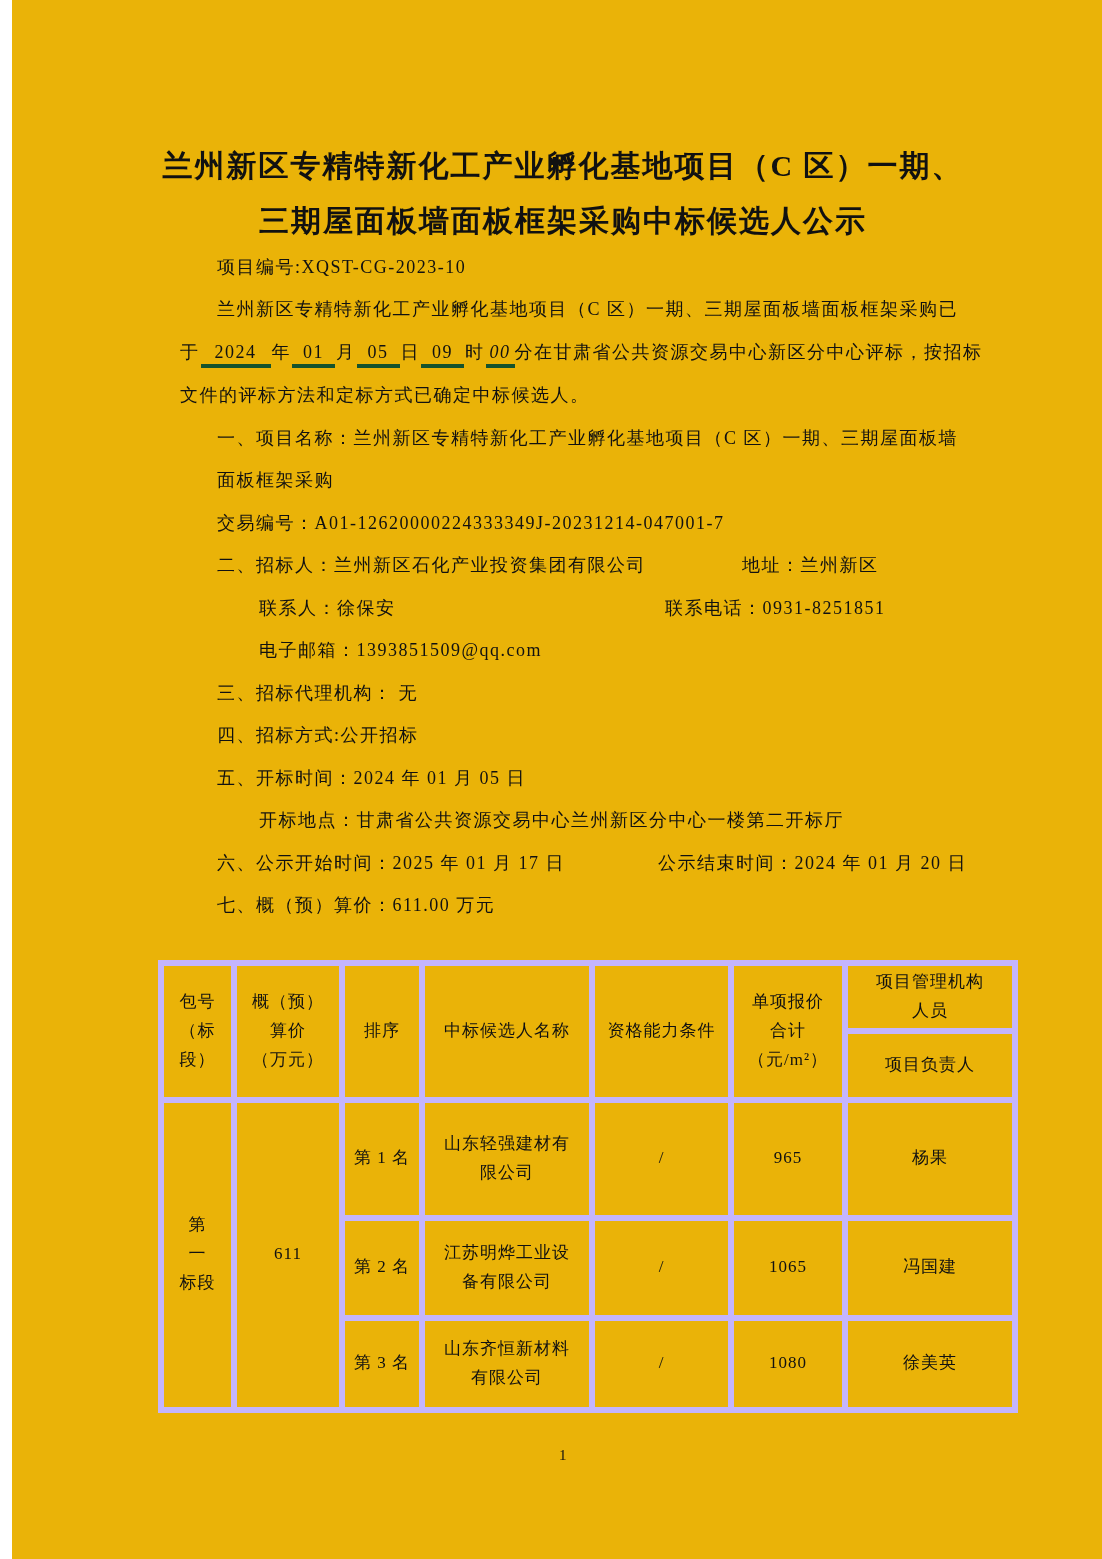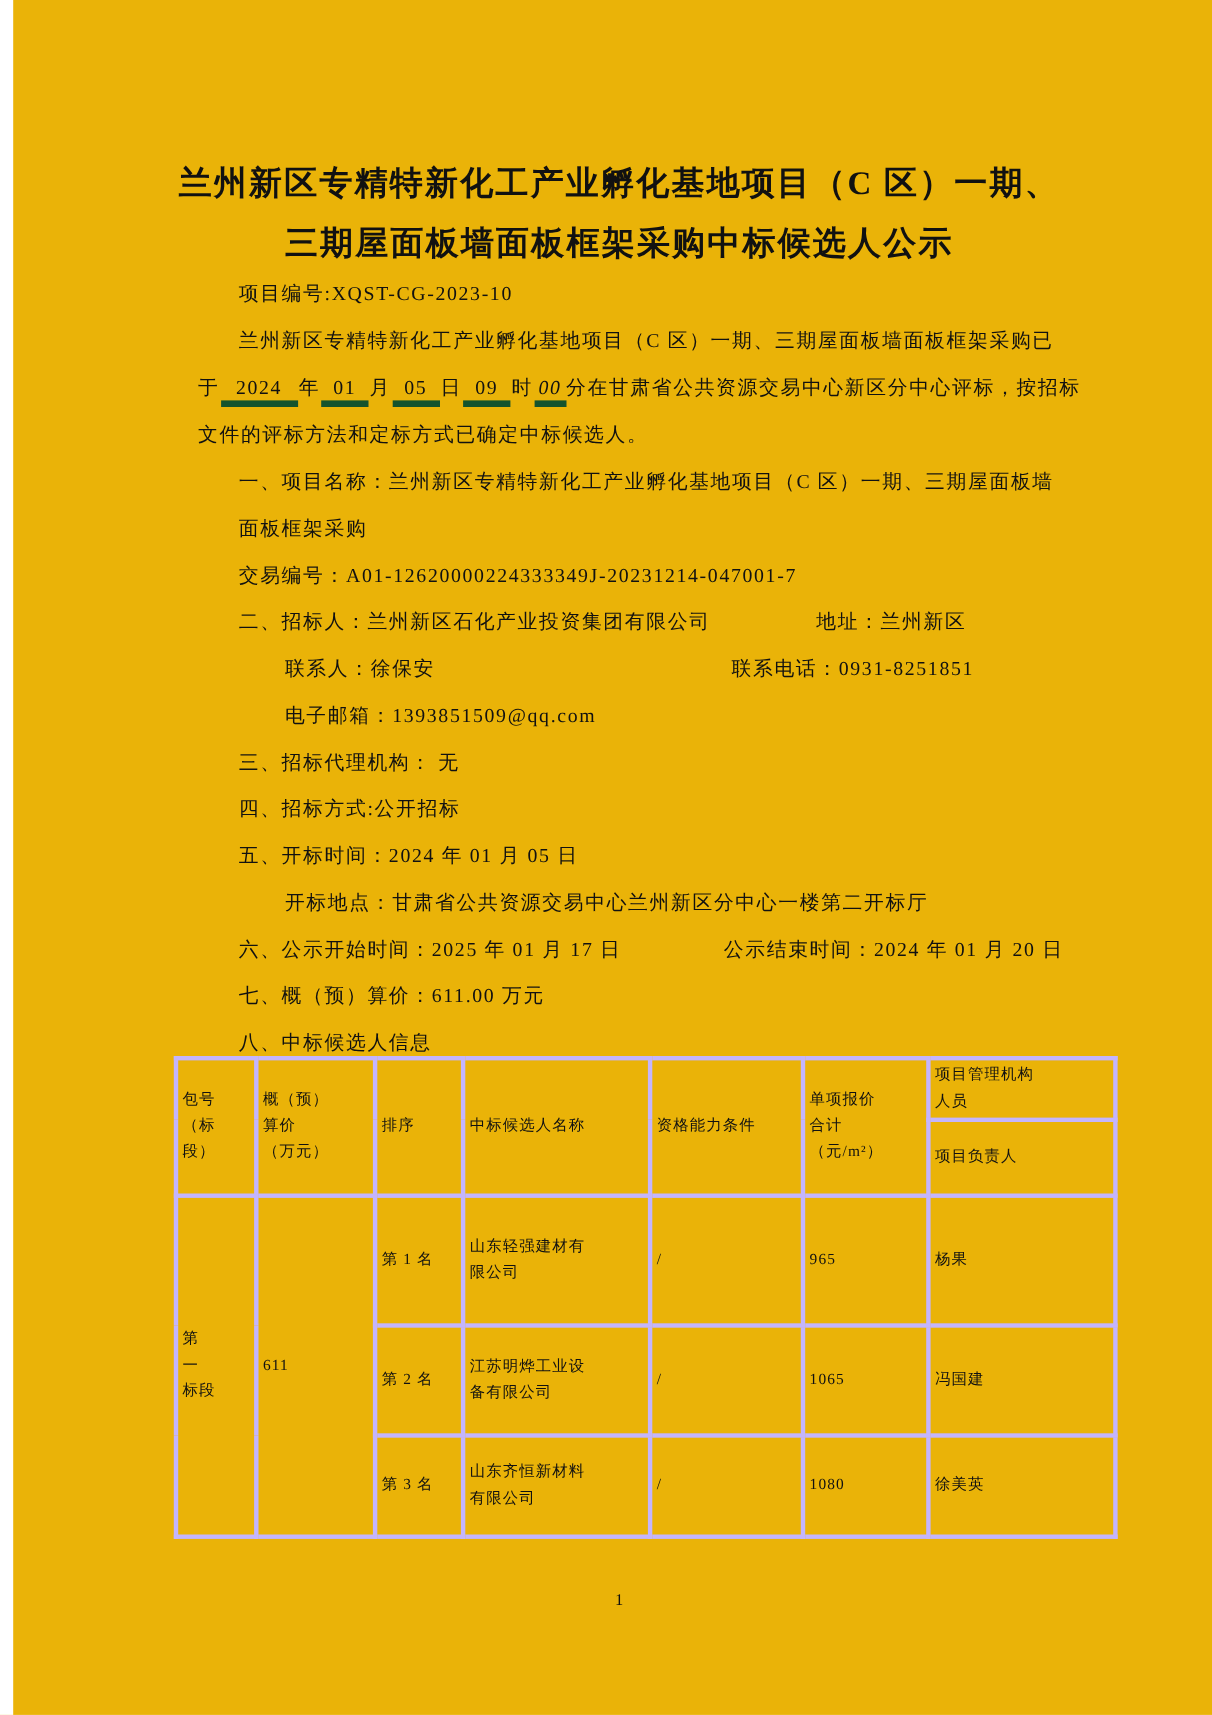--- a/index.html
+++ b/index.html
@@ -24,36 +24,37 @@
     font-size:18px;
     letter-spacing:1.5px;
     white-space:nowrap;
     line-height:24px;
   }
   .ind1{padding-left:37px;}
   .ind2{padding-left:79px;}
   .rcol{position:absolute;top:0;text-align:center;}
   .u{
     display:inline-block;
-    border-bottom:6px solid #14532d;
+    border-bottom:4px solid #14532d;
     padding:0 11px;
     margin:0 1px;
   }
   .u.u-year{padding:0 14px;}
   .u.u-min{padding:0 4px;margin-right:0;font-style:italic;}
   table.cand{
     position:absolute;left:146px;top:960px;
     border-collapse:collapse;
     table-layout:fixed;
     width:854px;
   }
   table.cand td{
-    border:4px solid #c4b5fd;
+    border:6px solid #c4b5fd;
+    text-align:center;
     vertical-align:middle;
-    font-size:14px;
+    font-size:17px;
     letter-spacing:1px;
     line-height:1.7;
     white-space:pre-line;
     padding:2px 4px;
     overflow:hidden;
   }
   .page-num{
     position:absolute;left:0;top:1447px;width:1102px;
     text-align:center;
     font-size:15px;
@@ -94,21 +95,20 @@
 
   <div class="line ind1" style="top:681px">三、招标代理机构：  无</div>
   <div class="line ind1" style="top:723px">四、招标方式:公开招标</div>
   <div class="line ind1" style="top:766px">五、开标时间：2024 年 01 月 05 日</div>
   <div class="line ind2" style="top:808px">开标地点：甘肃省公共资源交易中心兰州新区分中心一楼第二开标厅</div>
   <div class="line" style="top:851px">
     <span class="ind1" style="display:inline-block">六、公示开始时间：2025 年 01 月 17 日</span>
     <span class="rcol" style="left:478px">公示结束时间：2024 年 01 月 20 日</span>
   </div>
   <div class="line ind1" style="top:893px">七、概（预）算价：611.00 万元</div>
-  <div class="line ind1" style="top:936px">八、中标候选人信息</div>
 
   <table class="cand">
     <colgroup>
       <col style="width:73px">
         <col style="width:108px">
         <col style="width:80px">
         <col style="width:170px">
         <col style="width:139px">
         <col style="width:114px">
         <col style="width:170px">

